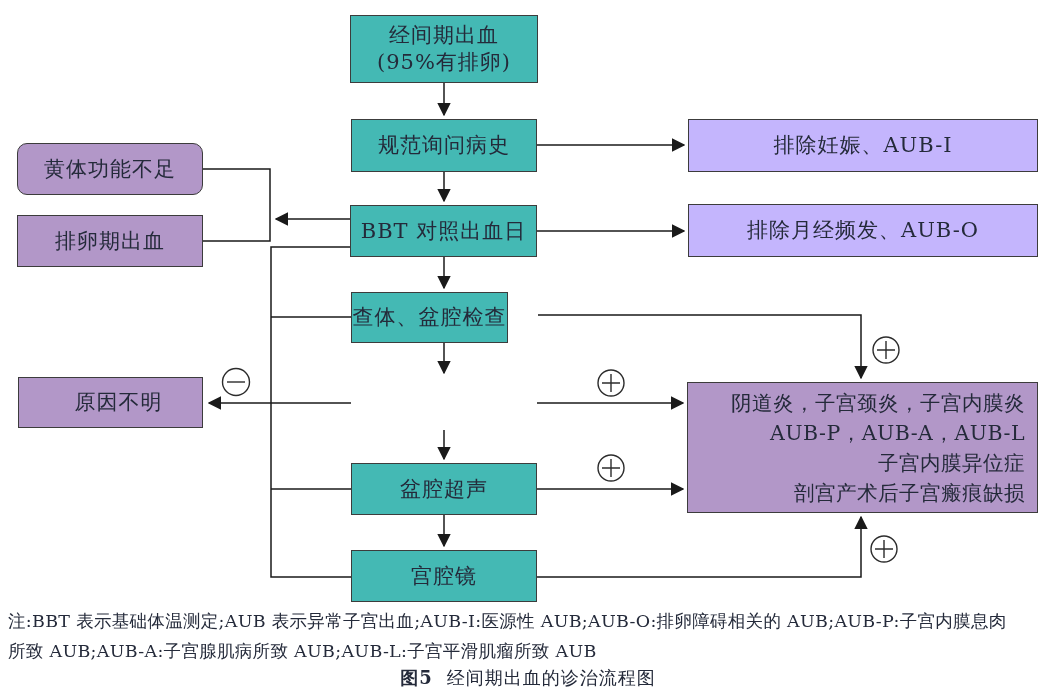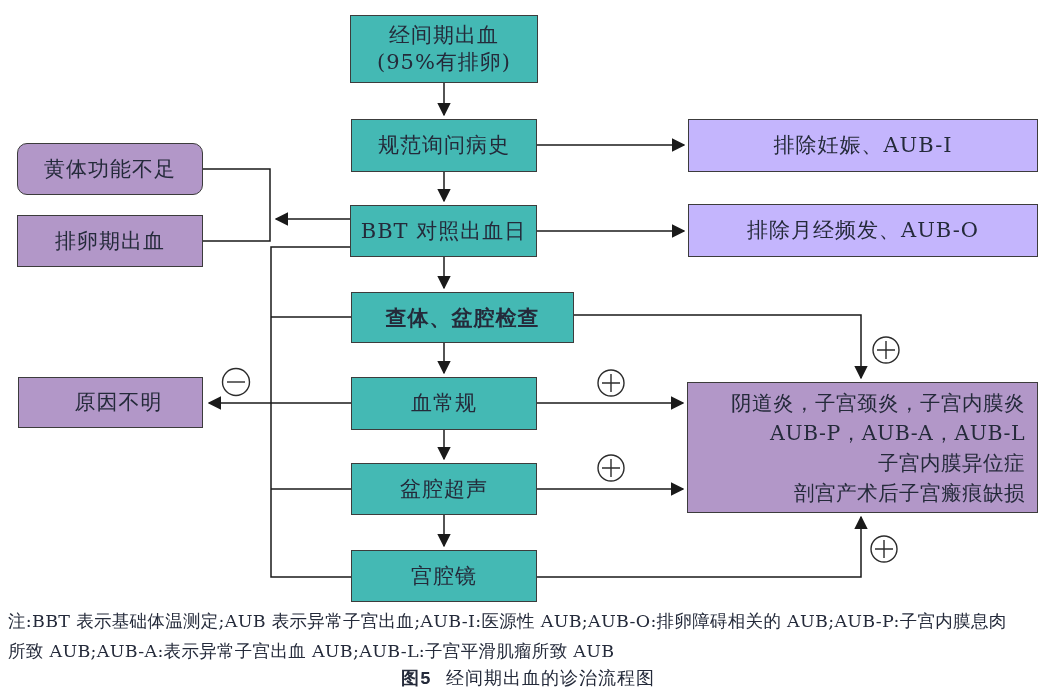--- a/index.html
+++ b/index.html
@@ -20,21 +20,21 @@
   .result{
     align-items:flex-end;justify-content:flex-start;text-align:left;
     padding:5px 12px;font-size:20.5px;line-height:30px;letter-spacing:0.5px;
   }
   #note{
     position:absolute;left:8px;top:606px;width:1046px;z-index:1;
     font-size:17.5px;line-height:30px;color:#242a3a;letter-spacing:0.3px;
   }
   #caption{
     position:absolute;left:0;right:0;top:666px;z-index:1;text-align:center;
-    font-size:18px;color:#242a3a;letter-spacing:1px;font-family:Liberation Mono, monospace;
+    font-size:18px;color:#242a3a;letter-spacing:1px;
   }
   #caption b{margin-right:14px;}
 </style>
 </head>
 <body>
 
 <div id="stage">
 
   <svg id="wires" width="1056" height="699" viewBox="0 0 1056 699">
     <defs>
@@ -92,41 +92,40 @@
       </g>
     </g>
   </svg>
 
   <div class="box teal" style="left:350px;top:15px;width:188px;height:68px;">
     <span>经间期出血</span>
     <span>(95%有排卵)</span>
   </div>
   <div class="box teal" style="left:351px;top:119px;width:186px;height:53px;">规范询问病史</div>
   <div class="box teal" style="left:350px;top:205px;width:187px;height:52px;">BBT 对照出血日</div>
-  <div class="box teal" style="left:351px;top:292px;width:223px;height:51px;font-weight:bold;">查体、盆腔检查</div>
-  <div class="box teal" style="left:351px;top:377px;width:186px;height:53px;">血常规</div>
+  <div class="box teal" style="left:351px;top:292px;width:157px;height:51px;">查体、盆腔检查</div>
   <div class="box teal" style="left:351px;top:463px;width:186px;height:52px;">盆腔超声</div>
   <div class="box teal" style="left:351px;top:550px;width:186px;height:52px;">宫腔镜</div>
 
   <div class="box purple" style="left:17px;top:143px;width:186px;height:52px;border-radius:10px;">黄体功能不足</div>
   <div class="box purple" style="left:17px;top:215px;width:186px;height:52px;">排卵期出血</div>
   <div class="box purple" style="left:18px;top:377px;width:185px;height:51px;padding-left:16px;">原因不明</div>
 
   <div class="box green" style="left:688px;top:119px;width:350px;height:53px;">排除妊娠、AUB-I</div>
   <div class="box green" style="left:688px;top:204px;width:350px;height:53px;">排除月经频发、AUB-O</div>
 
   <div class="box purple result" style="left:687px;top:382px;width:351px;height:131px;">
     <span>阴道炎，子宫颈炎，子宫内膜炎</span>
     <span>AUB-P，AUB-A，AUB-L</span>
     <span>子宫内膜异位症</span>
     <span>剖宫产术后子宫瘢痕缺损</span>
   </div>
 
   <div id="note">
     <div>注:BBT 表示基础体温测定;AUB 表示异常子宫出血;AUB-I:医源性 AUB;AUB-O:排卵障碍相关的 AUB;AUB-P:子宫内膜息肉</div>
-    <div>所致 AUB;AUB-A:表示异常子宫出血 AUB;AUB-L:子宫平滑肌瘤所致 AUB</div>
+    <div>所致 AUB;AUB-A:子宫腺肌病所致 AUB;AUB-L:子宫平滑肌瘤所致 AUB</div>
   </div>
 
   <div id="caption">
     <b>图5</b><span>经间期出血的诊治流程图</span>
   </div>
 
 </div>
 
 </body></html>

